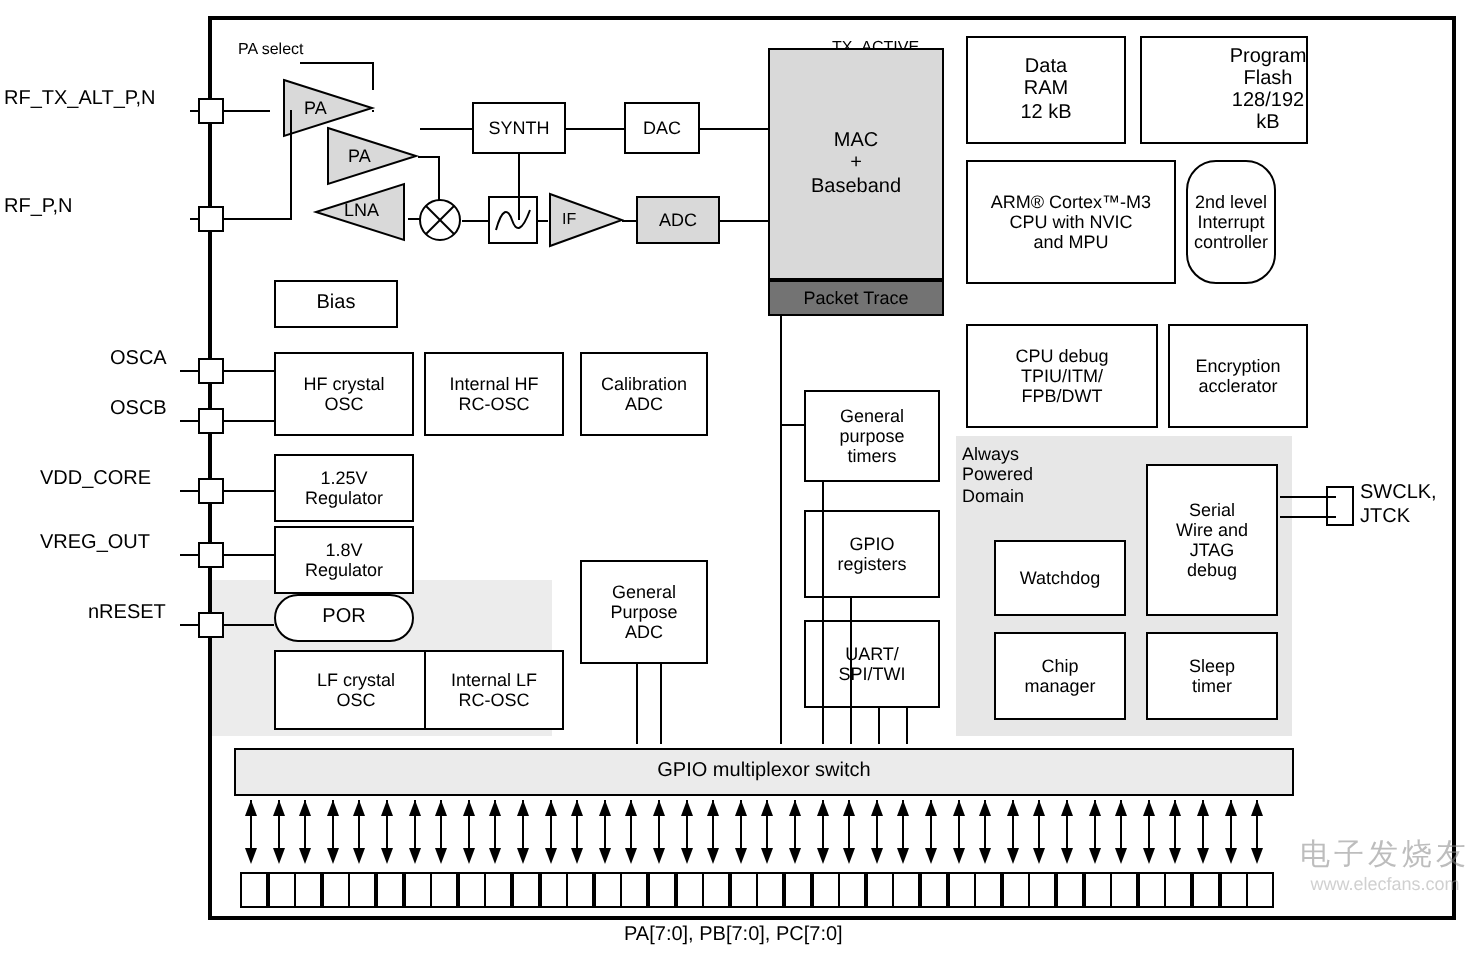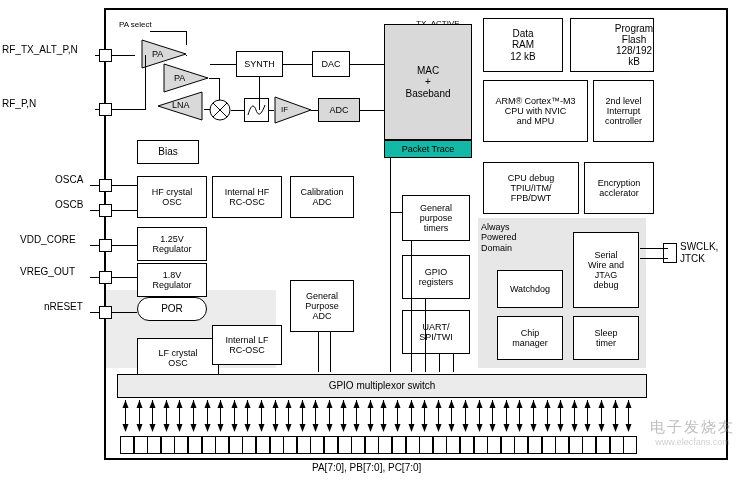--- a/index.html
+++ b/index.html
@@ -1,21 +1,21 @@
 <!DOCTYPE html>
 <html><head>
 <meta charset="utf-8">
 <style>
   html,body{margin:0;padding:0;background:#ffffff;}
   body{width:739px;height:481px;position:relative;font-family:"Liberation Sans",sans-serif;color:#000;overflow:hidden;}
   #stage{position:absolute;left:0;top:0;width:739px;height:481px;}
   .abs{position:absolute;box-sizing:border-box;}
   .box{border:1px solid #000;background:#fff;display:flex;align-items:center;justify-content:center;text-align:center;line-height:1.12;}
   .gray{background:#d9d9d9;}
-  .midgray{background:#14b8a6;}
+  .midgray{background:#737373;}
   .lightgray{background:#ececec;}
   .shade{background:#ececec;border:none;}
   .lbl{position:absolute;white-space:nowrap;}
   .ln{position:absolute;background:#000;}
   .pin{position:absolute;border:1px solid #000;background:#fff;width:11px;height:11px;}
   .txt9{font-size:9px;}
   .txt8{font-size:8px;}
   .txt10{font-size:10px;}
   .watermark{position:absolute;right:4px;bottom:34px;opacity:.55;text-align:center;}
   .wm1{font-size:15px;color:#888;letter-spacing:2px;}
@@ -136,21 +136,21 @@
     <div class="txt10" style="white-space:pre-line;">Program
 Flash
 128/192 kB</div>
   </div>
 
   <div class="abs box" style="left:483px;top:80px;width:105px;height:62px;">
     <div class="txt9" style="white-space:pre-line;">ARM® Cortex™-M3
 CPU with NVIC
 and MPU</div>
   </div>
-  <div class="abs box" style="left:593px;top:80px;width:61px;height:62px;">
+  <div class="abs box" style="left:593px;top:80px;width:45px;height:62px;border-radius:15px;">
     <div class="txt9" style="white-space:pre-line;">2nd level
 Interrupt
 controller</div>
   </div>
 
   <div class="abs box" style="left:483px;top:162px;width:96px;height:52px;">
     <div class="txt9" style="white-space:pre-line;">CPU debug
 TPIU/ITM/
 FPB/DWT</div>
   </div>
@@ -178,21 +178,21 @@
     <div class="txt9" style="white-space:pre-line;">1.25V
 Regulator</div>
   </div>
   <div class="abs box" style="left:137px;top:263px;width:70px;height:34px;">
     <div class="txt9" style="white-space:pre-line;text-align:center;">1.8V
 Regulator</div>
   </div>
 
   <div class="abs box txt10" style="left:137px;top:297px;width:70px;height:24px;border-radius:12px;">POR</div>
 
-  <div class="abs box" style="left:137px;top:338px;width:82px;height:40px;">
+  <div class="abs box" style="left:137px;top:325px;width:82px;height:40px;">
     <div class="txt9" style="white-space:pre-line;">LF crystal
 OSC</div>
   </div>
   <div class="abs box" style="left:212px;top:325px;width:70px;height:40px;">
     <div class="txt9" style="white-space:pre-line;">Internal LF
 RC-OSC</div>
   </div>
 
   <div class="abs box" style="left:290px;top:280px;width:64px;height:52px;">
     <div class="txt9" style="white-space:pre-line;">General

